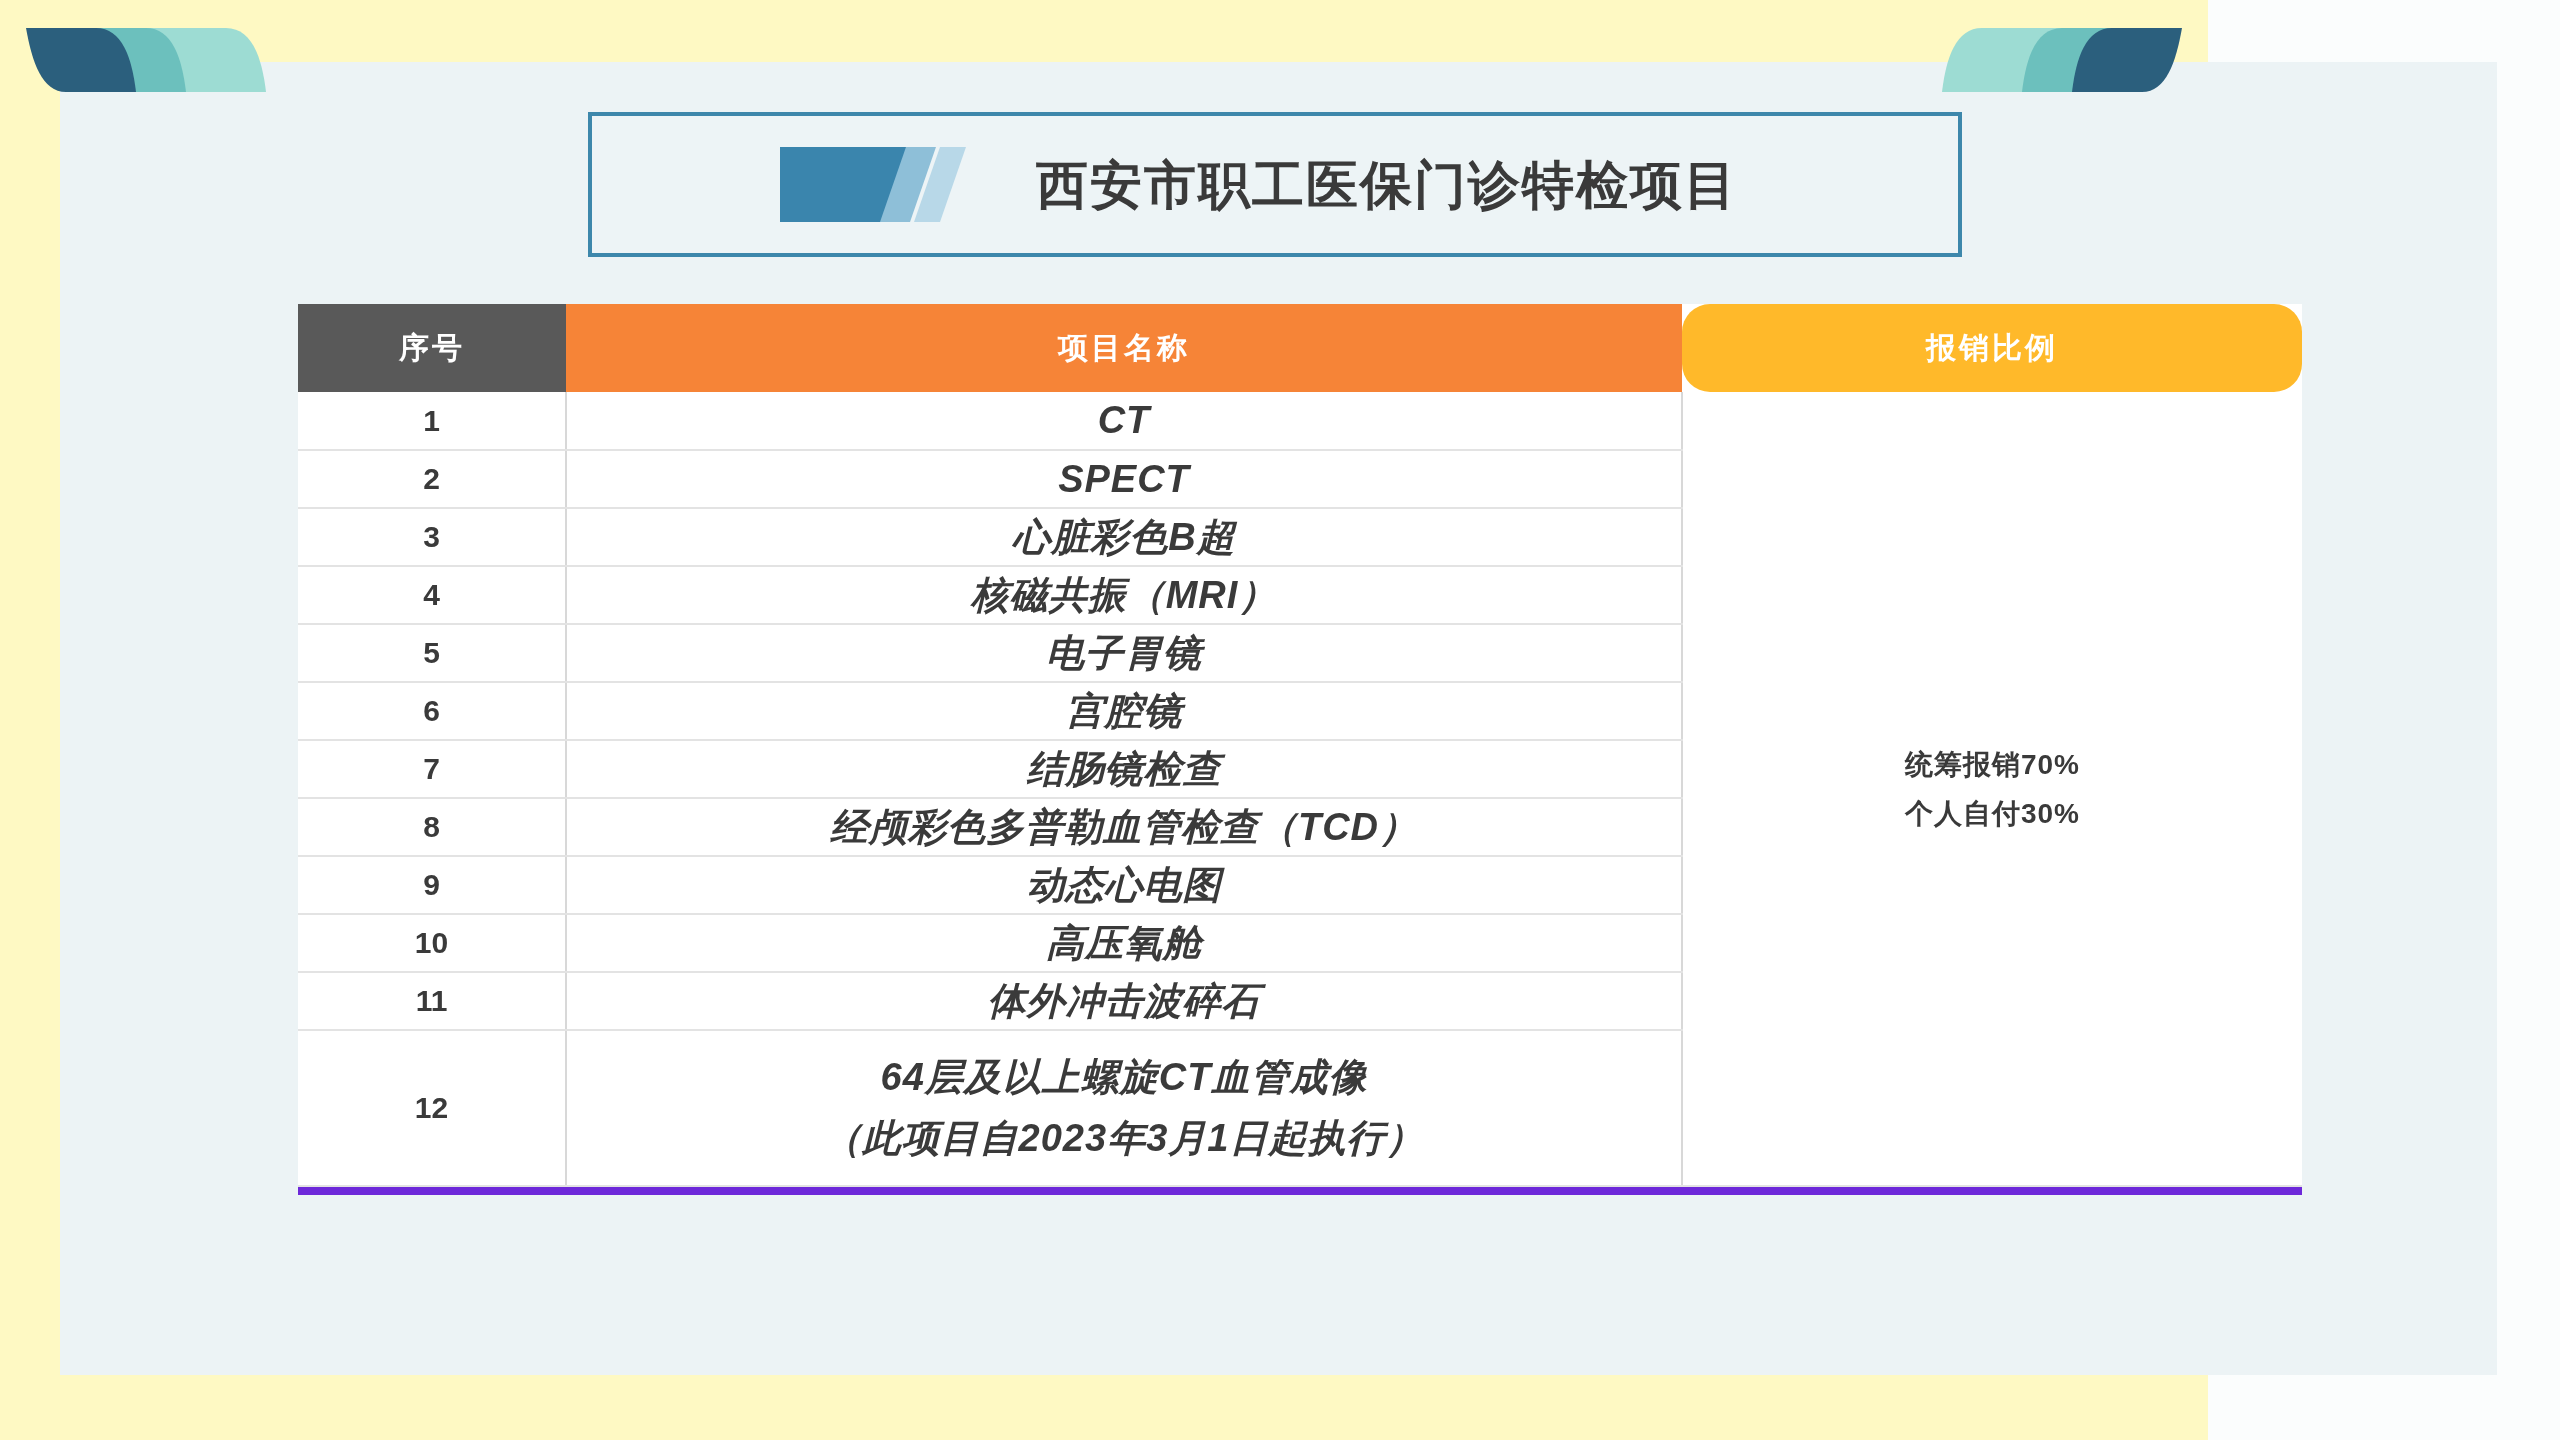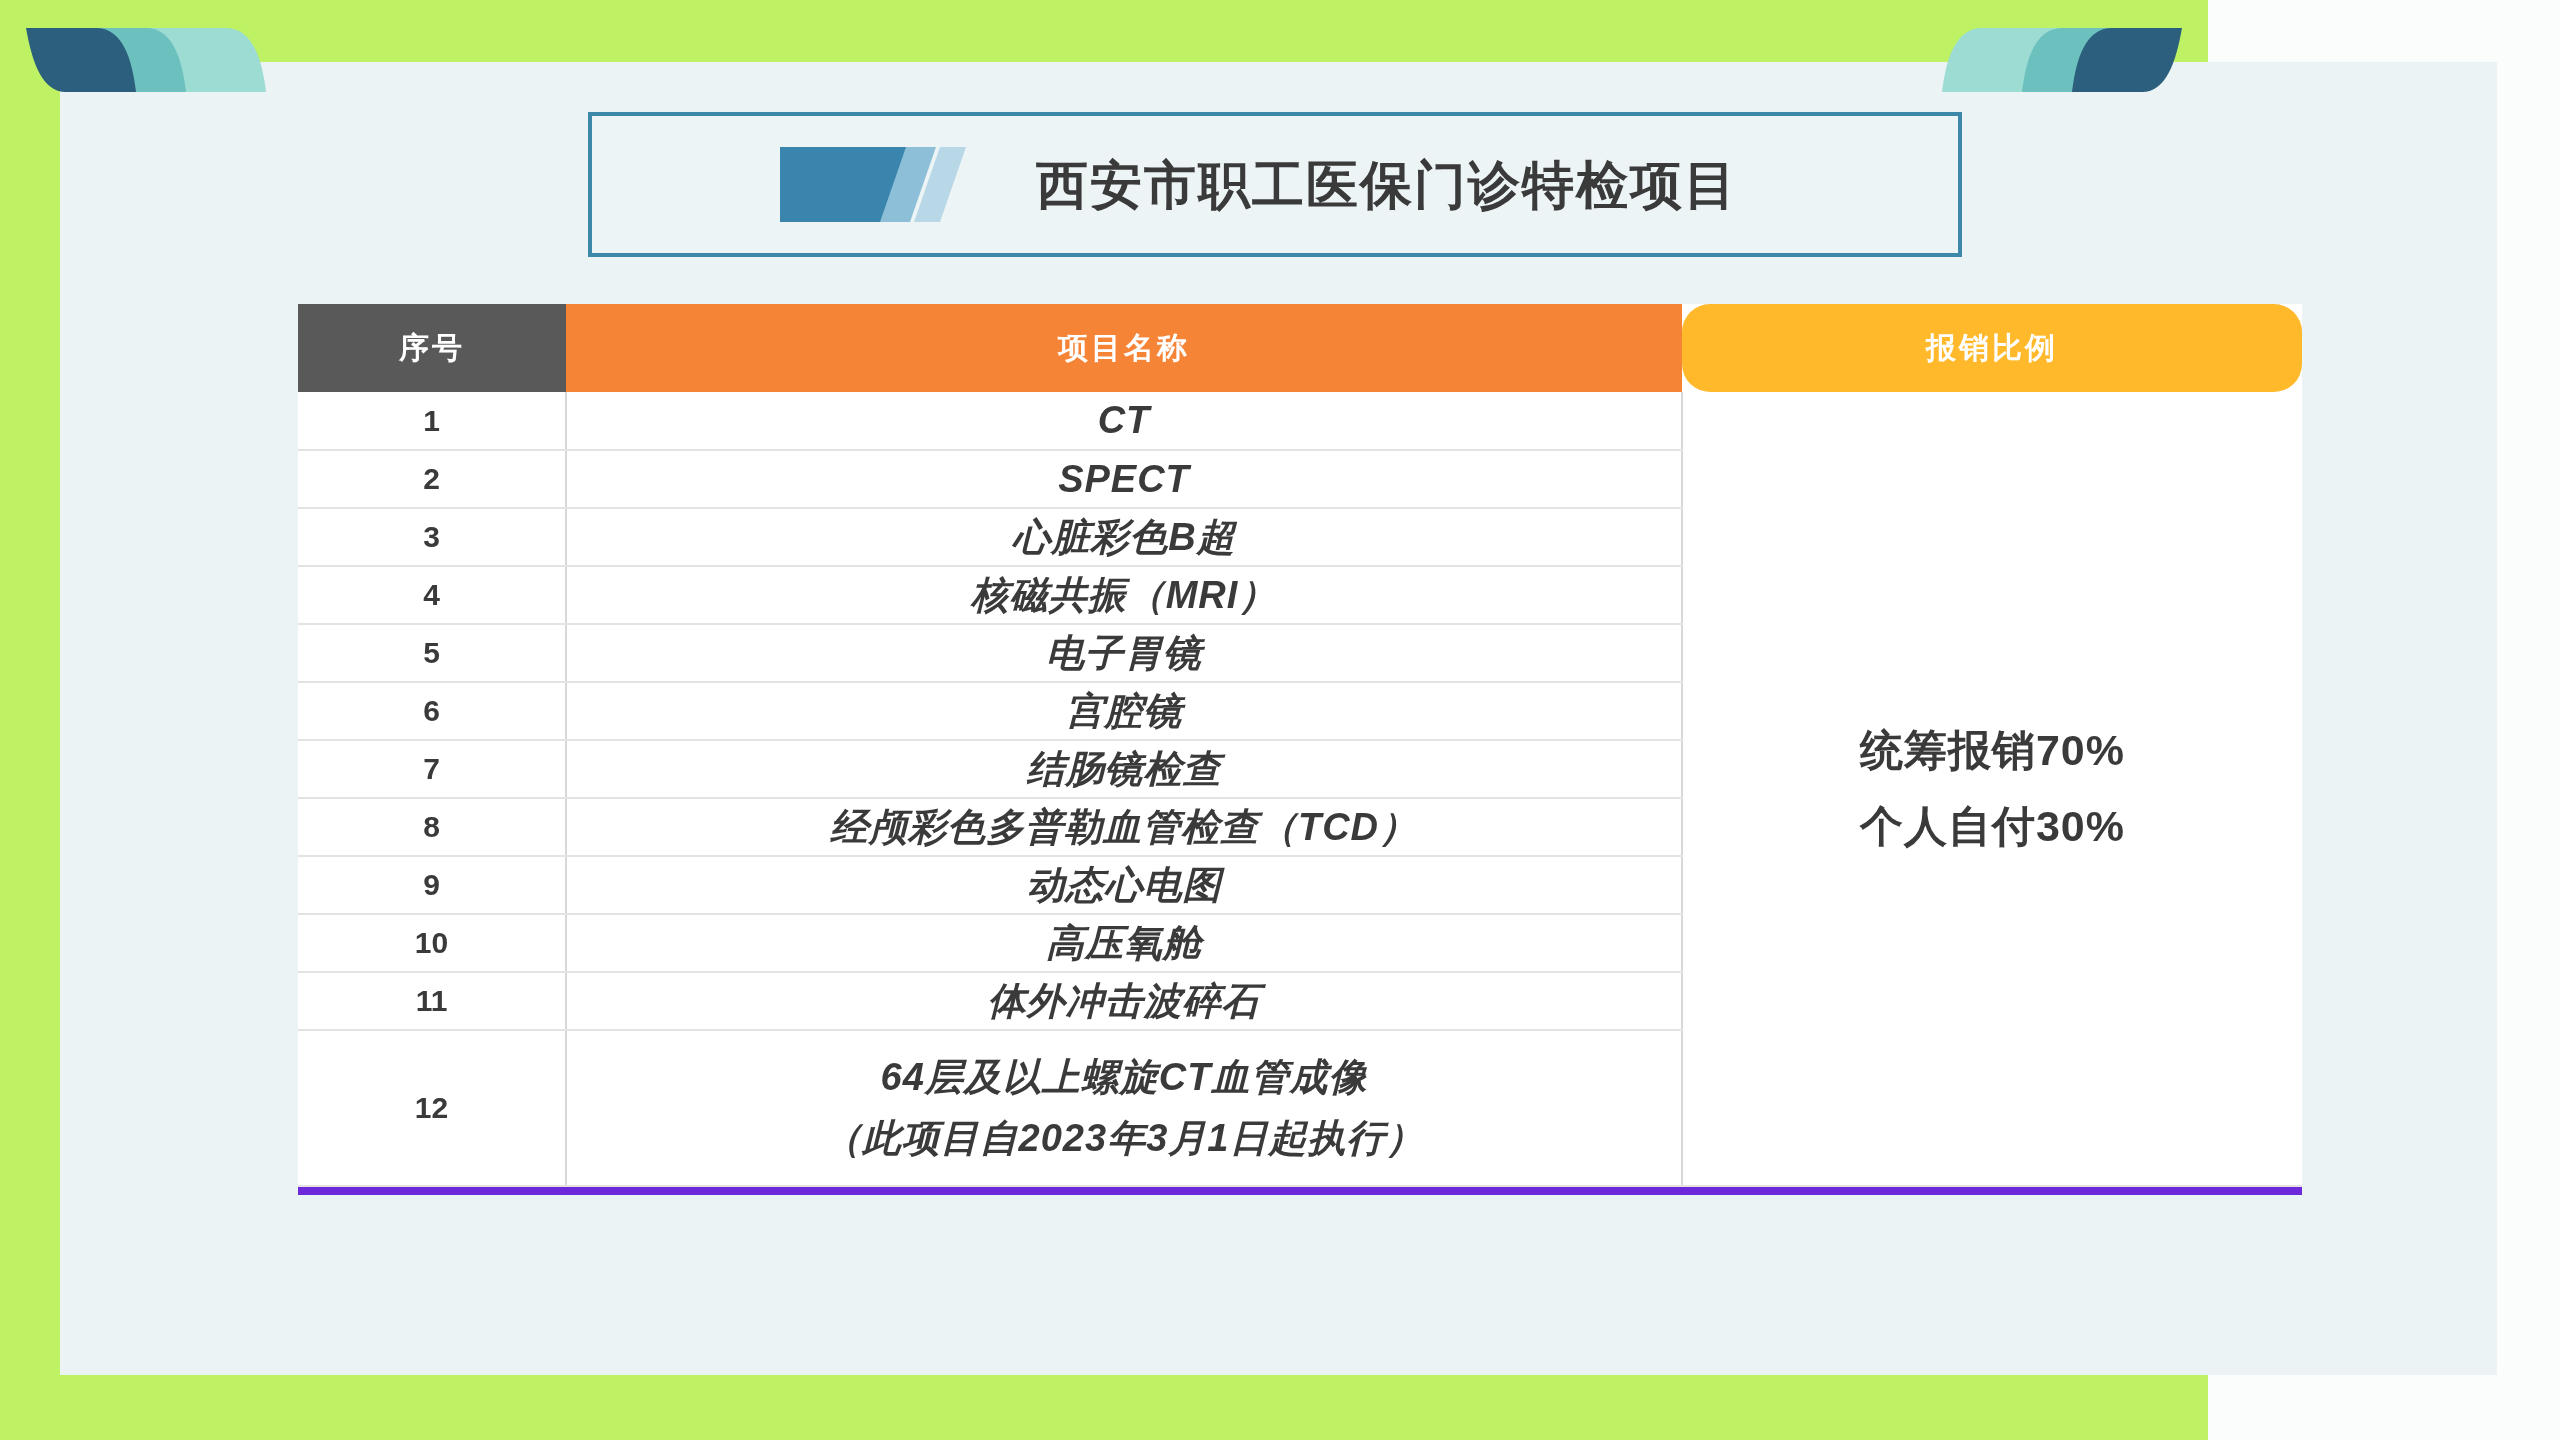--- a/index.html
+++ b/index.html
@@ -7,21 +7,21 @@
     width:2560px; height:1440px;
     background:#fbfdfd;
     font-family:"Liberation Sans", "DejaVu Sans", sans-serif;
     overflow:hidden;
   }
 
   
   #stage {
     position:relative;
     width:2208px; height:1440px;
-    background:#bef264;
+    background:#fef9c3;
   }
 
   
   #panel {
     position:absolute;
     left:60px; top:62px;
     width:2437px; height:1313px;
     background:#ecf3f5;
   }
 
@@ -109,21 +109,21 @@
     letter-spacing:1px;
     border-right:2px solid #d8d8d8;
     font-style:italic;
   }
   tr.row-tall td.cell-no,
   tr.row-tall td.cell-name { height:156px; }
   tr.row-tall td.cell-name { line-height:1.6; }
   tr:last-child td { border-bottom:none; }
 
   td.cell-rate {
-    font-size:43px;
+    font-size:28px;
     font-weight:bold;
     line-height:1.75;
     letter-spacing:1px;
     border-bottom:none;
     border-right:none;
   }
   .rate-line { display:block; white-space:nowrap; }
 
   
   #footer-note {

